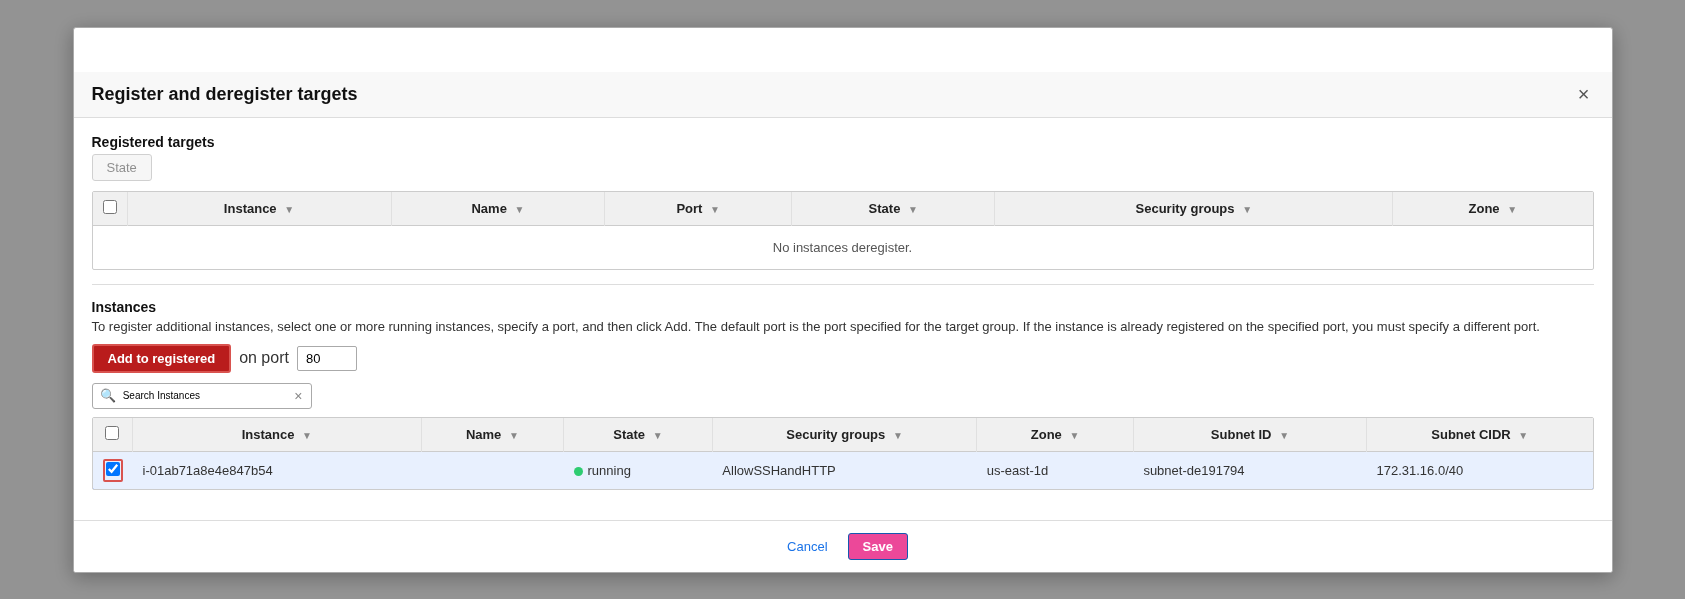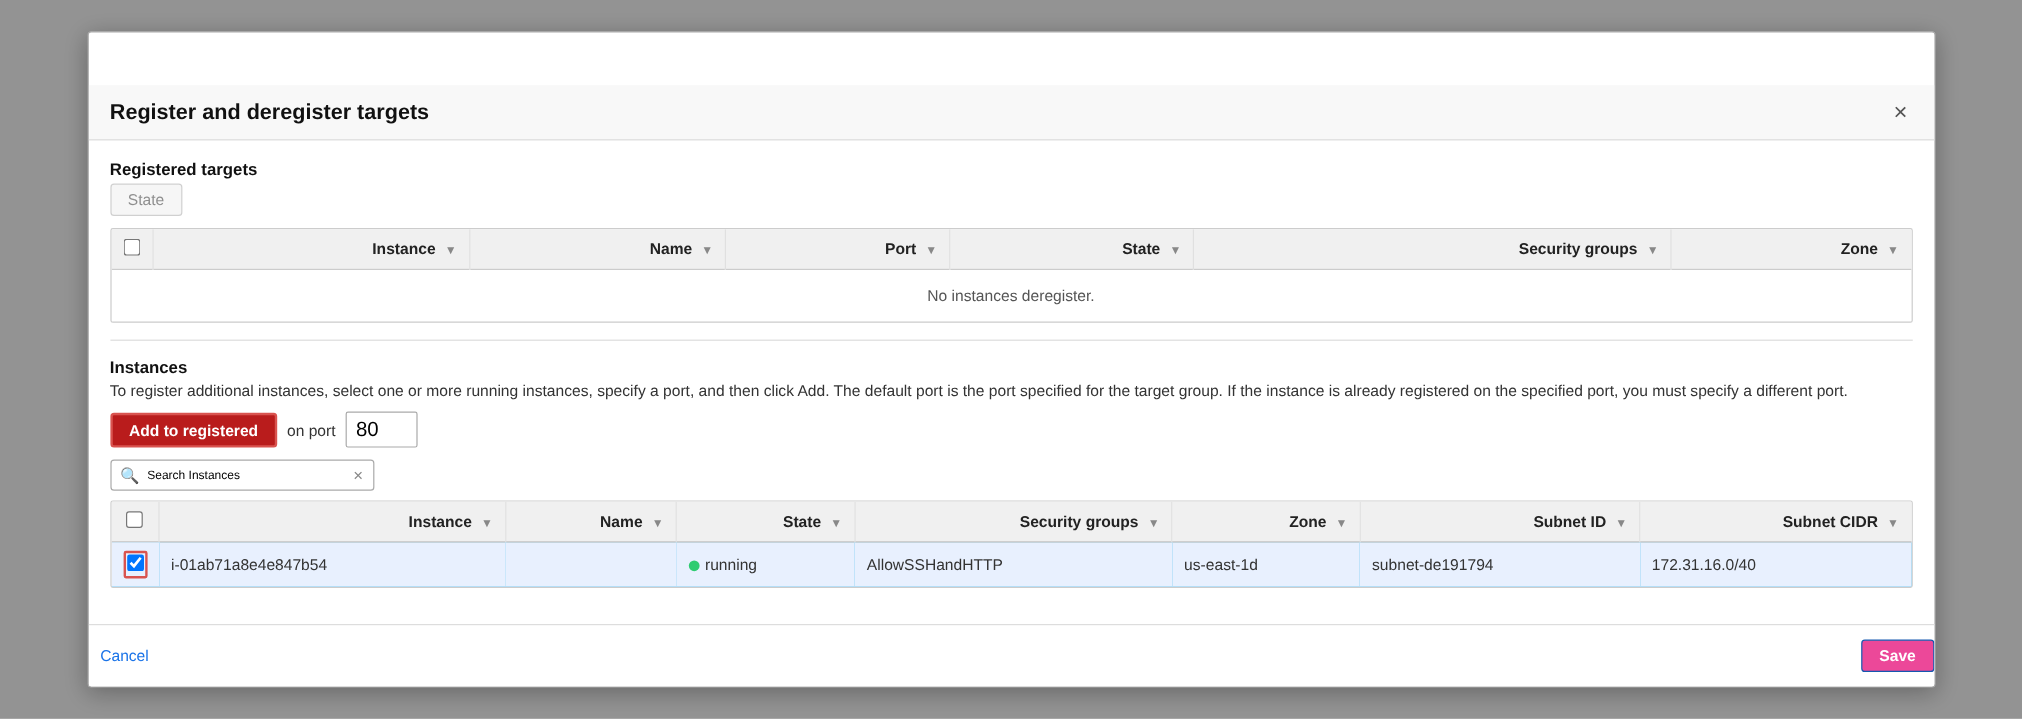--- a/index.html
+++ b/index.html
@@ -128,21 +128,21 @@
       font-size: 13px;
     }
 
     thead tr {
       background: #f0f0f0;
       border-bottom: 1px solid #ccc;
     }
 
     thead th {
       padding: 8px 10px;
-      text-align: right;
+      text-align: center;
       font-weight: 600;
       color: #222;
       white-space: nowrap;
       border-right: 1px solid #e0e0e0;
     }
 
     thead th:last-child { border-right: none; }
 
     thead th .sort-arrow {
       color: #888;
@@ -174,30 +174,30 @@
     }
 
     .add-row {
       display: flex;
       align-items: center;
       gap: 8px;
       margin-bottom: 10px;
     }
 
     .port-label {
-      font-size: 13px;
+      font-size: 16px;
       color: #333;
     }
 
     .port-input {
       border: 1px solid #aaa;
       border-radius: 2px;
       padding: 4px 8px;
       width: 60px;
-      font-size: 17px;
+      font-size: 13px;
     }
 
     .search-bar {
       display: flex;
       align-items: center;
       border: 1px solid #aaa;
       border-radius: 3px;
       padding: 4px 8px;
       gap: 6px;
       width: 220px;
@@ -210,21 +210,21 @@
       outline: none;
       font-size: 10px;
       flex: 1;
       background: transparent;
     }
 
     .search-icon { color: #666; font-size: 13px; }
     .clear-icon { color: #888; cursor: pointer; font-size: 14px; }
 
     .instance-row-selected {
-      background: #0ea5e9;
+      background: #1d4ed8;
     }
 
     .instance-row-selected td {
       background: #e8f0fe;
     }
 
     .instance-checkbox-cell {
       position: relative;
     }
 
@@ -242,21 +242,21 @@
       border-radius: 50%;
       margin-right: 5px;
       vertical-align: middle;
     }
 
     .status-running { background: #2ecc71; }
 
     .modal-footer {
       display: flex;
       align-items: center;
-      justify-content: space-between;
+      justify-content: center;
       gap: 10px;
       padding: 12px 0;
       border-top: 1px solid #ddd;
       background: #fff;
     }
 
     .divider {
       height: 1px;
       background: #ddd;
       margin: 8px 0 14px 0;

